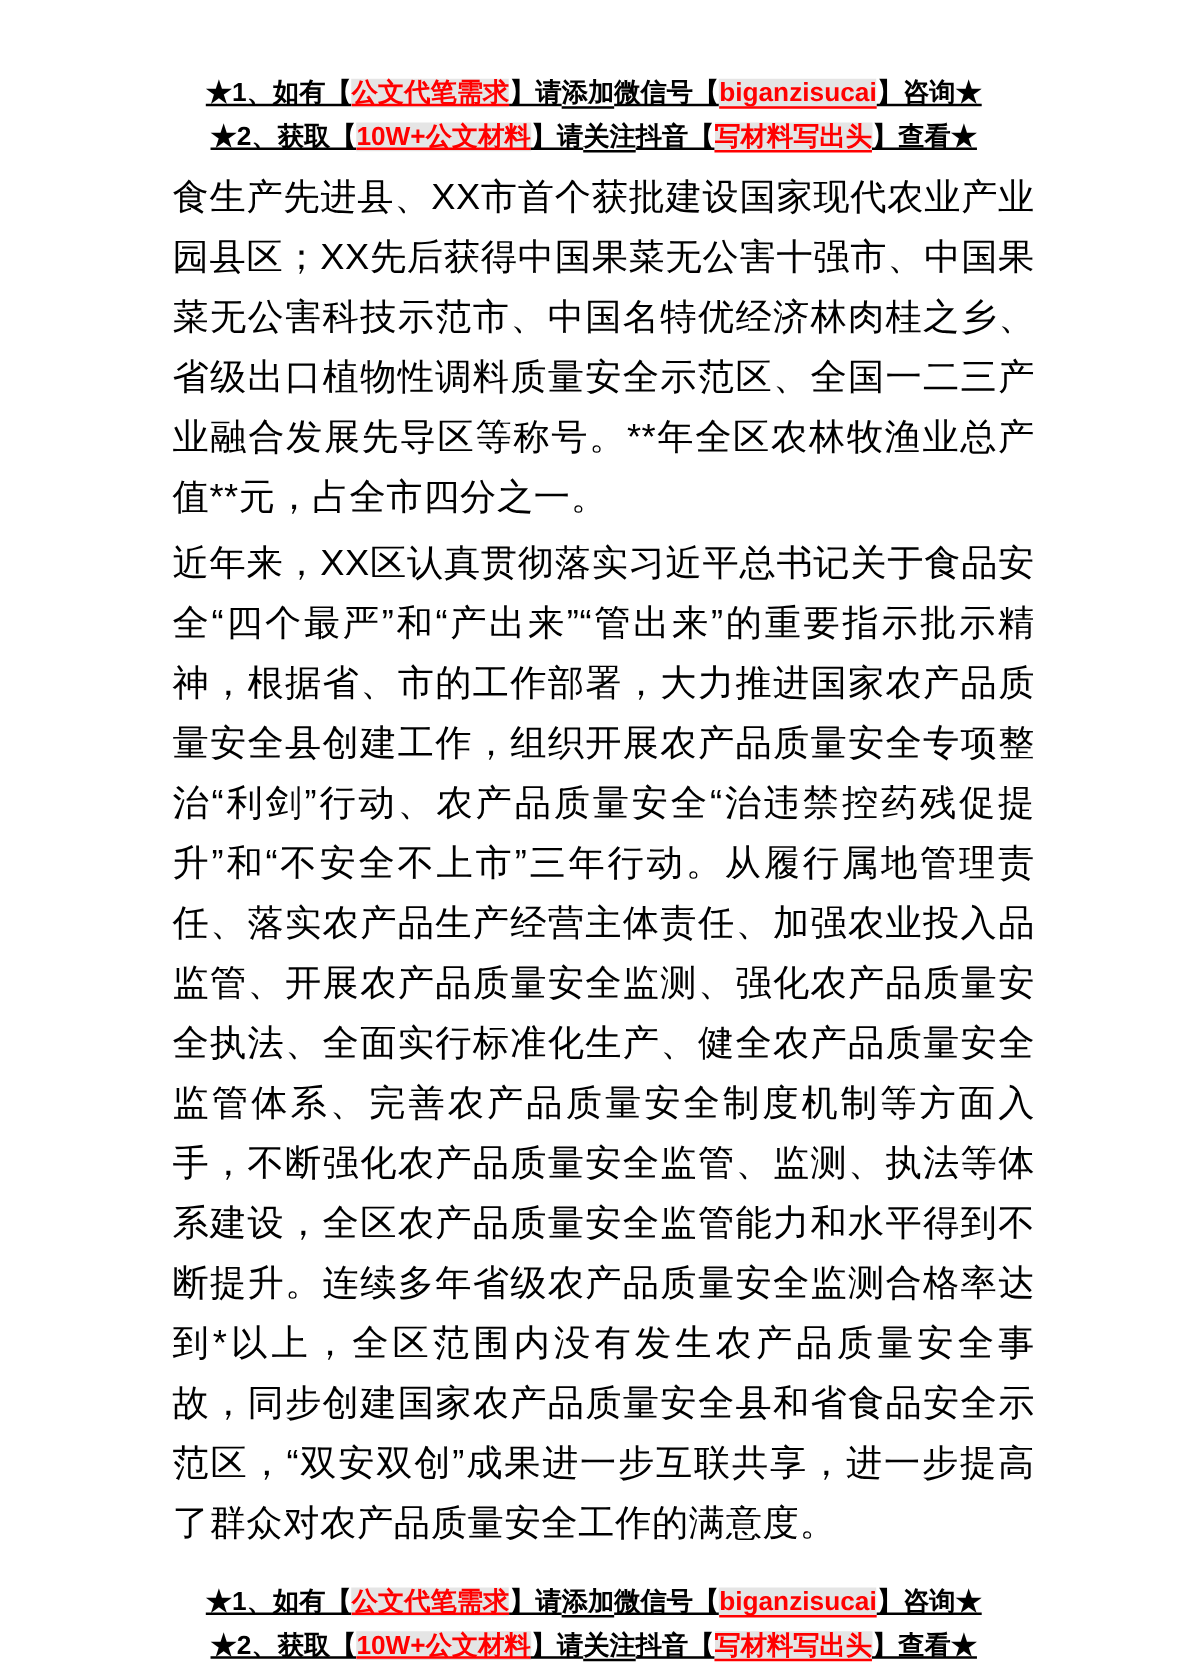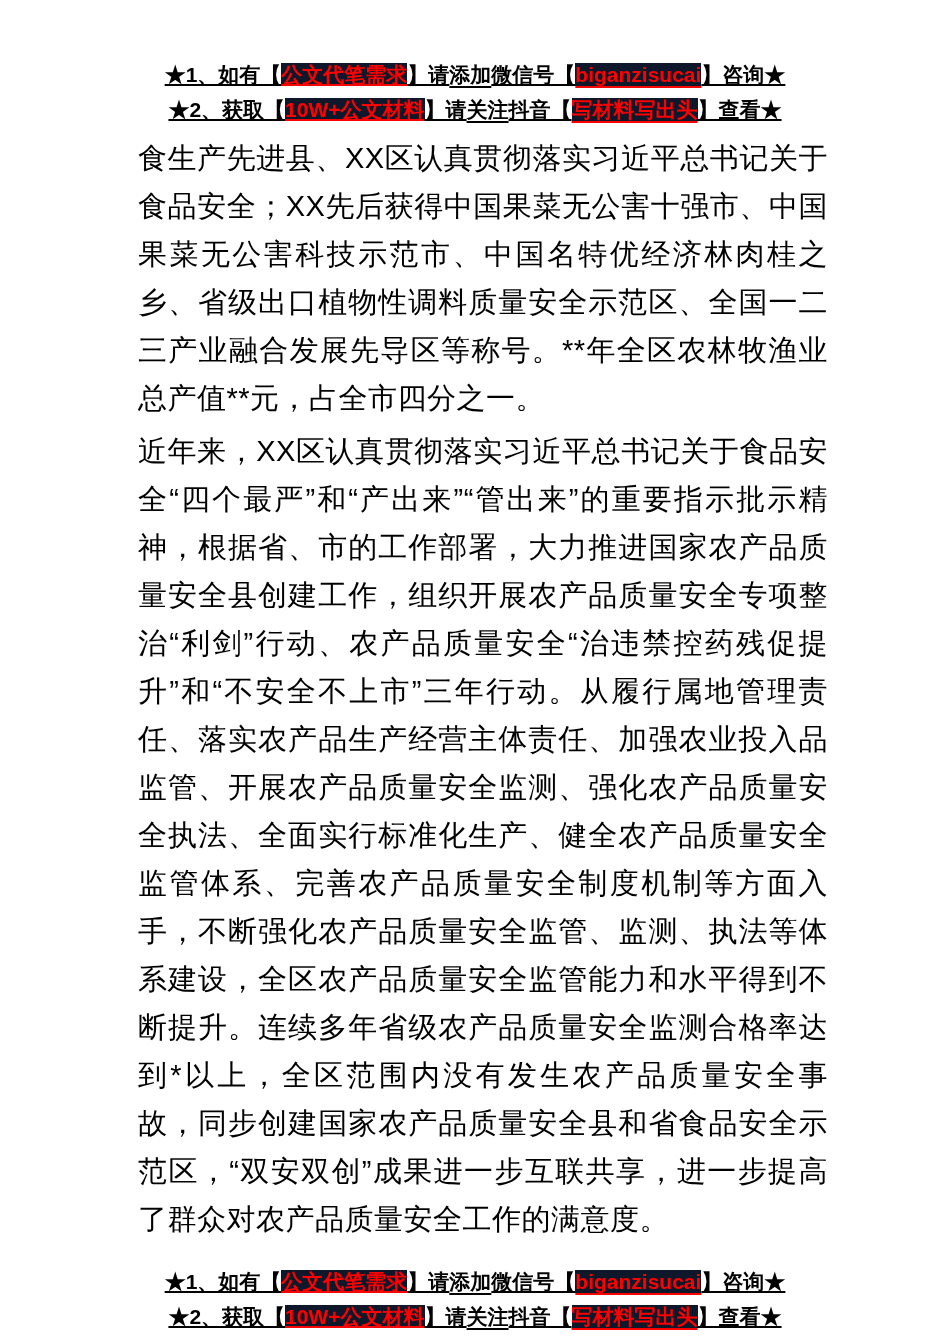--- a/index.html
+++ b/index.html
@@ -22,21 +22,21 @@
     line-height: 35px;
     color: #000000;
     flex: none;
   }
   .banner-top { padding-top: 57px; }
   .banner-bottom { padding-top: 16px; }
   .banner-line { white-space: nowrap; }
   .seg { display: inline; text-decoration: underline; }
   .seg-hl {
     color: #ff0000;
-    background: #0f172a;
+    background: #e5e5e5;
   }
   .seg-ul {
     text-decoration: underline;
     text-decoration-thickness: 2px;
     text-underline-offset: 4px;
   }
   .seg-hl.seg-ul { text-decoration-color: #ff0000; }
   .doc-body {
     flex: none;
     padding: 7px 122px 0 138px;
@@ -56,21 +56,21 @@
   <div class="banner banner-top">
     <div class="banner-line">
       <span class="seg">★1、如有【</span><span class="seg seg-hl">公文代笔需求</span><span class="seg">】请</span><span class="seg seg-ul">添加</span><span class="seg">微信号【</span><span class="seg seg-hl seg-ul">biganzisucai</span><span class="seg">】咨询★</span>
     </div>
     <div class="banner-line">
       <span class="seg">★2、获取【</span><span class="seg seg-hl">10W+公文材料</span><span class="seg">】请</span><span class="seg seg-ul">关注</span><span class="seg">抖音【</span><span class="seg seg-hl seg-ul">写材料写出头</span><span class="seg">】查看★</span>
     </div>
   </div>
 
   <div class="doc-body">
-    <p>食生产先进县、XX区认真贯彻落实习近平总书记关于食品安全；XX先后获得中国果菜无公害十强市、中国果菜无公害科技示范市、中国名特优经济林肉桂之乡、省级出口植物性调料质量安全示范区、全国一二三产业融合发展先导区等称号。**年全区农林牧渔业总产值**元，占全市四分之一。</p>
+    <p>食生产先进县、XX市首个获批建设国家现代农业产业园县区；XX先后获得中国果菜无公害十强市、中国果菜无公害科技示范市、中国名特优经济林肉桂之乡、省级出口植物性调料质量安全示范区、全国一二三产业融合发展先导区等称号。**年全区农林牧渔业总产值**元，占全市四分之一。</p>
     <p>近年来，XX区认真贯彻落实习近平总书记关于食品安全“四个最严”和“产出来”“管出来”的重要指示批示精神，根据省、市的工作部署，大力推进国家农产品质量安全县创建工作，组织开展农产品质量安全专项整治“利剑”行动、农产品质量安全“治违禁控药残促提升”和“不安全不上市”三年行动。从履行属地管理责任、落实农产品生产经营主体责任、加强农业投入品监管、开展农产品质量安全监测、强化农产品质量安全执法、全面实行标准化生产、健全农产品质量安全监管体系、完善农产品质量安全制度机制等方面入手，不断强化农产品质量安全监管、监测、执法等体系建设，全区农产品质量安全监管能力和水平得到不断提升。连续多年省级农产品质量安全监测合格率达到*以上，全区范围内没有发生农产品质量安全事故，同步创建国家农产品质量安全县和省食品安全示范区，“双安双创”成果进一步互联共享，进一步提高了群众对农产品质量安全工作的满意度。</p>
   </div>
 
   <div class="banner banner-bottom">
     <div class="banner-line">
       <span class="seg">★1、如有【</span><span class="seg seg-hl">公文代笔需求</span><span class="seg">】请</span><span class="seg seg-ul">添加</span><span class="seg">微信号【</span><span class="seg seg-hl seg-ul">biganzisucai</span><span class="seg">】咨询★</span>
     </div>
     <div class="banner-line">
       <span class="seg">★2、获取【</span><span class="seg seg-hl">10W+公文材料</span><span class="seg">】请</span><span class="seg seg-ul">关注</span><span class="seg">抖音【</span><span class="seg seg-hl seg-ul">写材料写出头</span><span class="seg">】查看★</span>
     </div>

